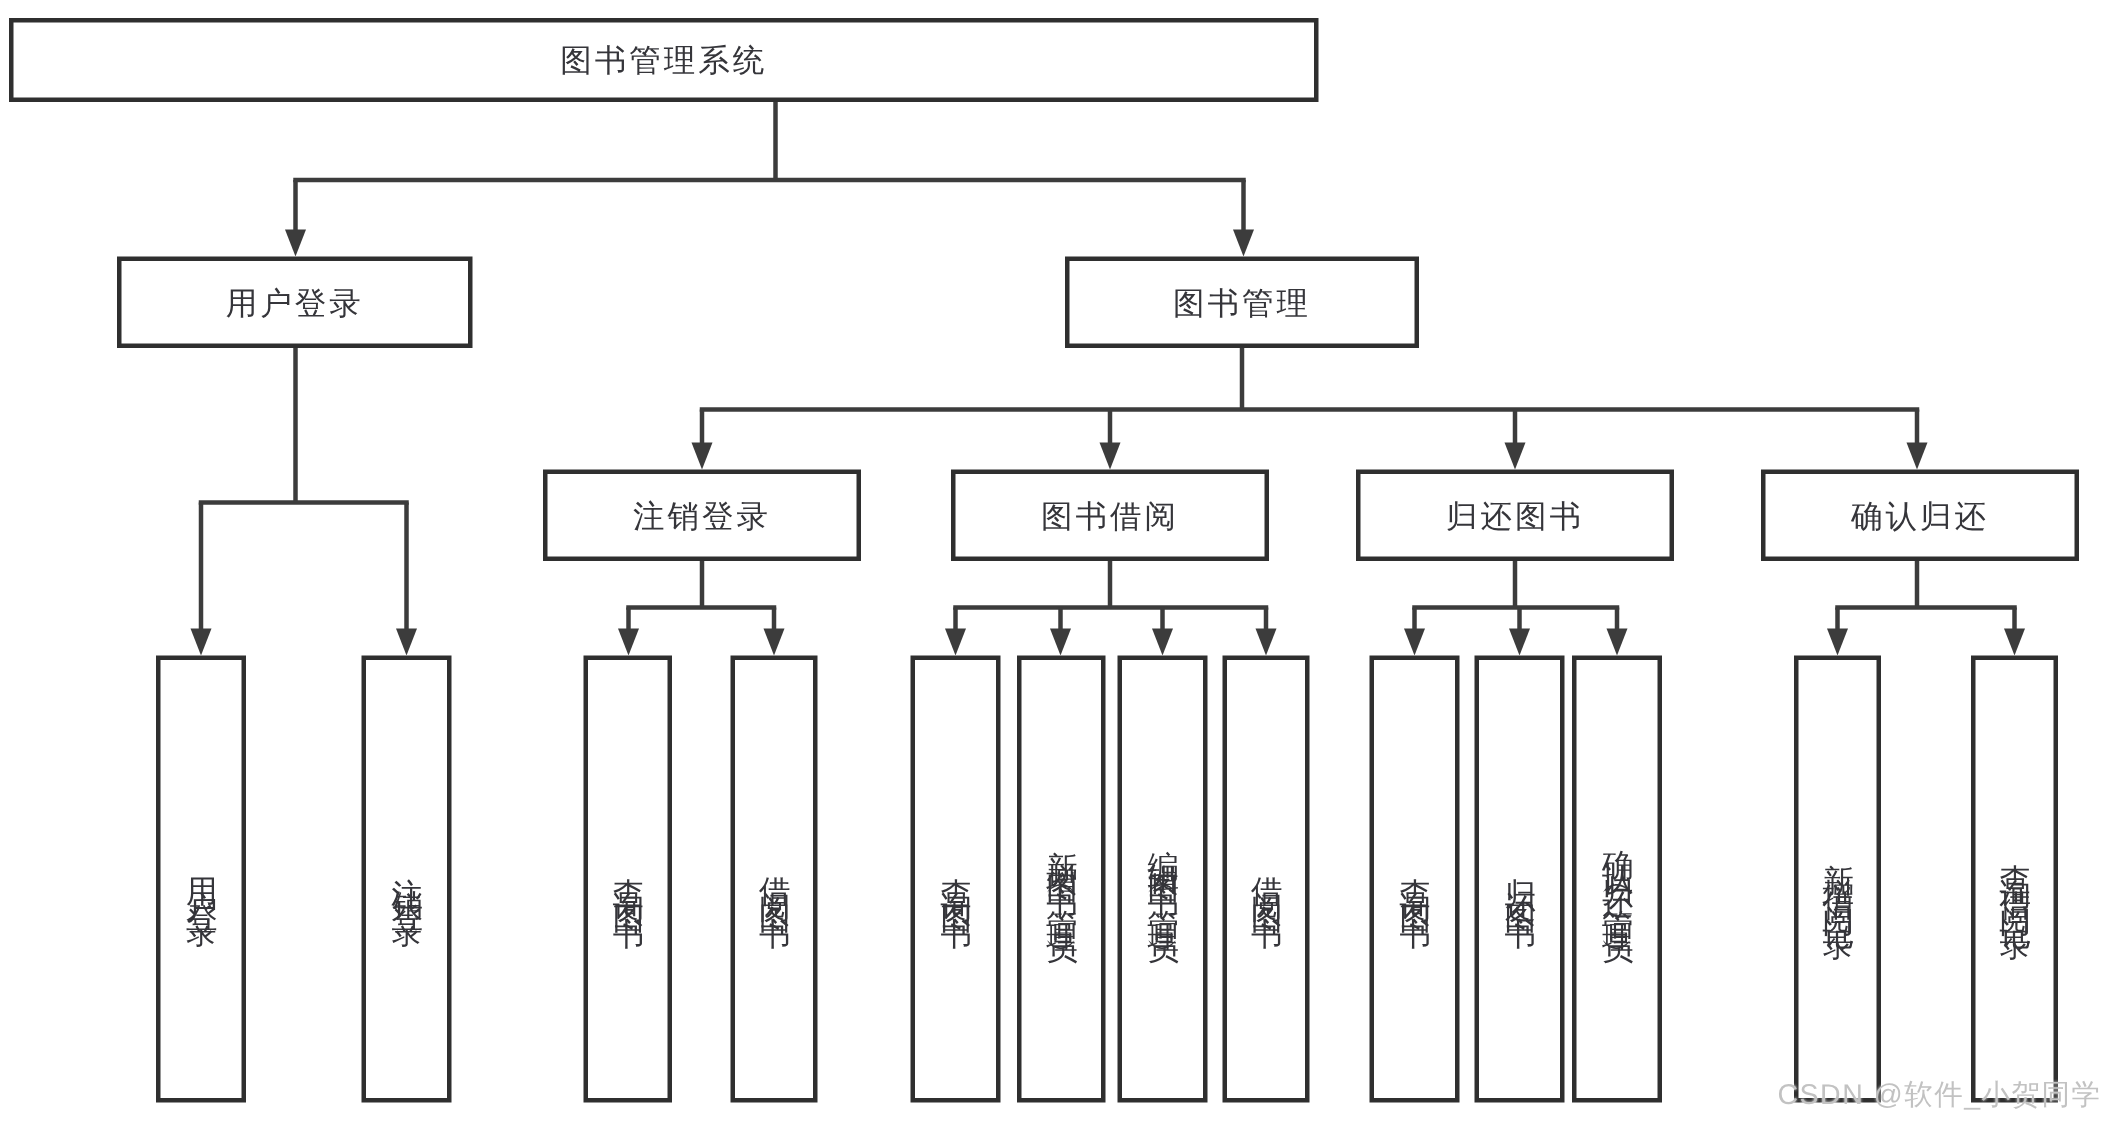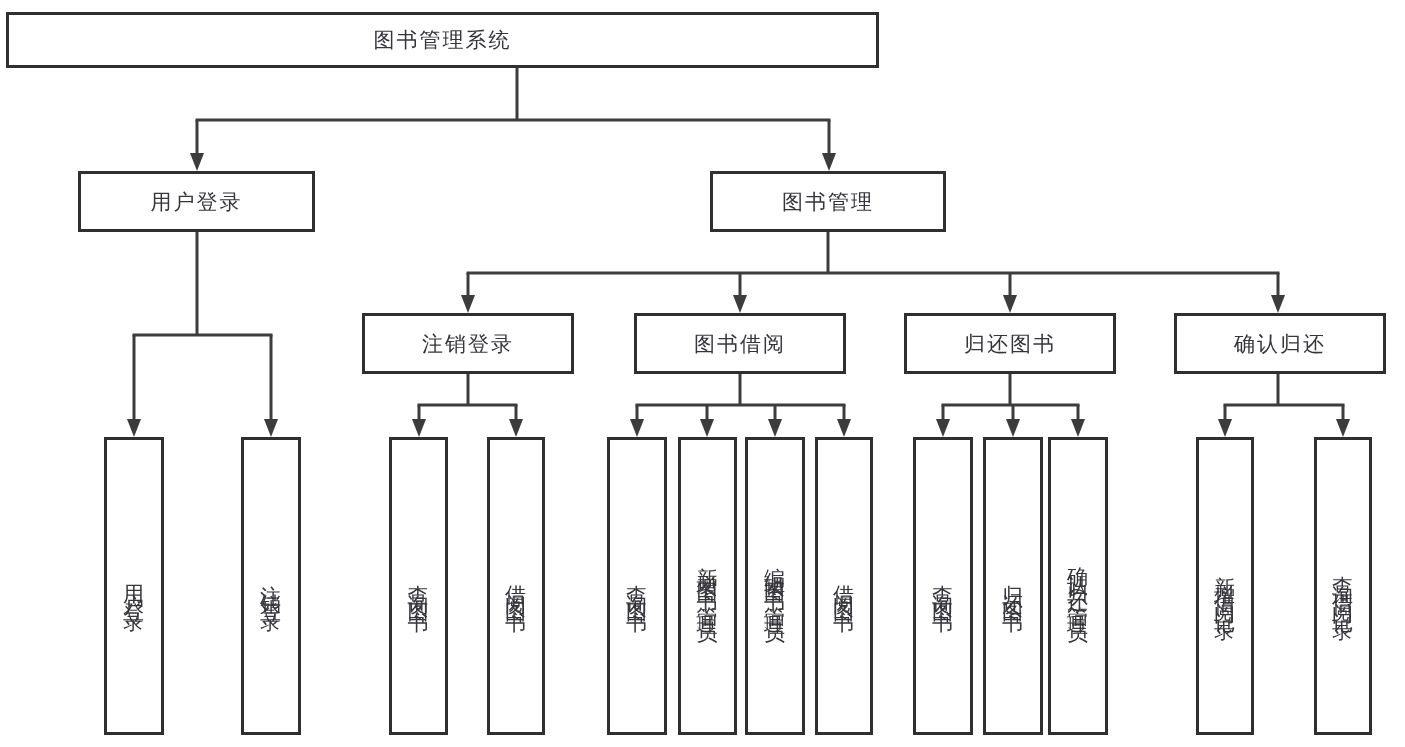--- a/index.html
+++ b/index.html
@@ -200,13 +200,14 @@
   <div class="node vnode leaf n-leaf-10">
     <span class="vtext">确认归还（管理员）</span>
   </div>
   <div class="node vnode leaf n-leaf-11">
     <span class="vtext">新增借阅记录</span>
   </div>
   <div class="node vnode leaf n-leaf-12">
     <span class="vtext">查询借阅记录</span>
   </div>
 
+  <div id="watermark">CSDN @软件_小贺同学</div>
 </div>
 
 </body></html>

